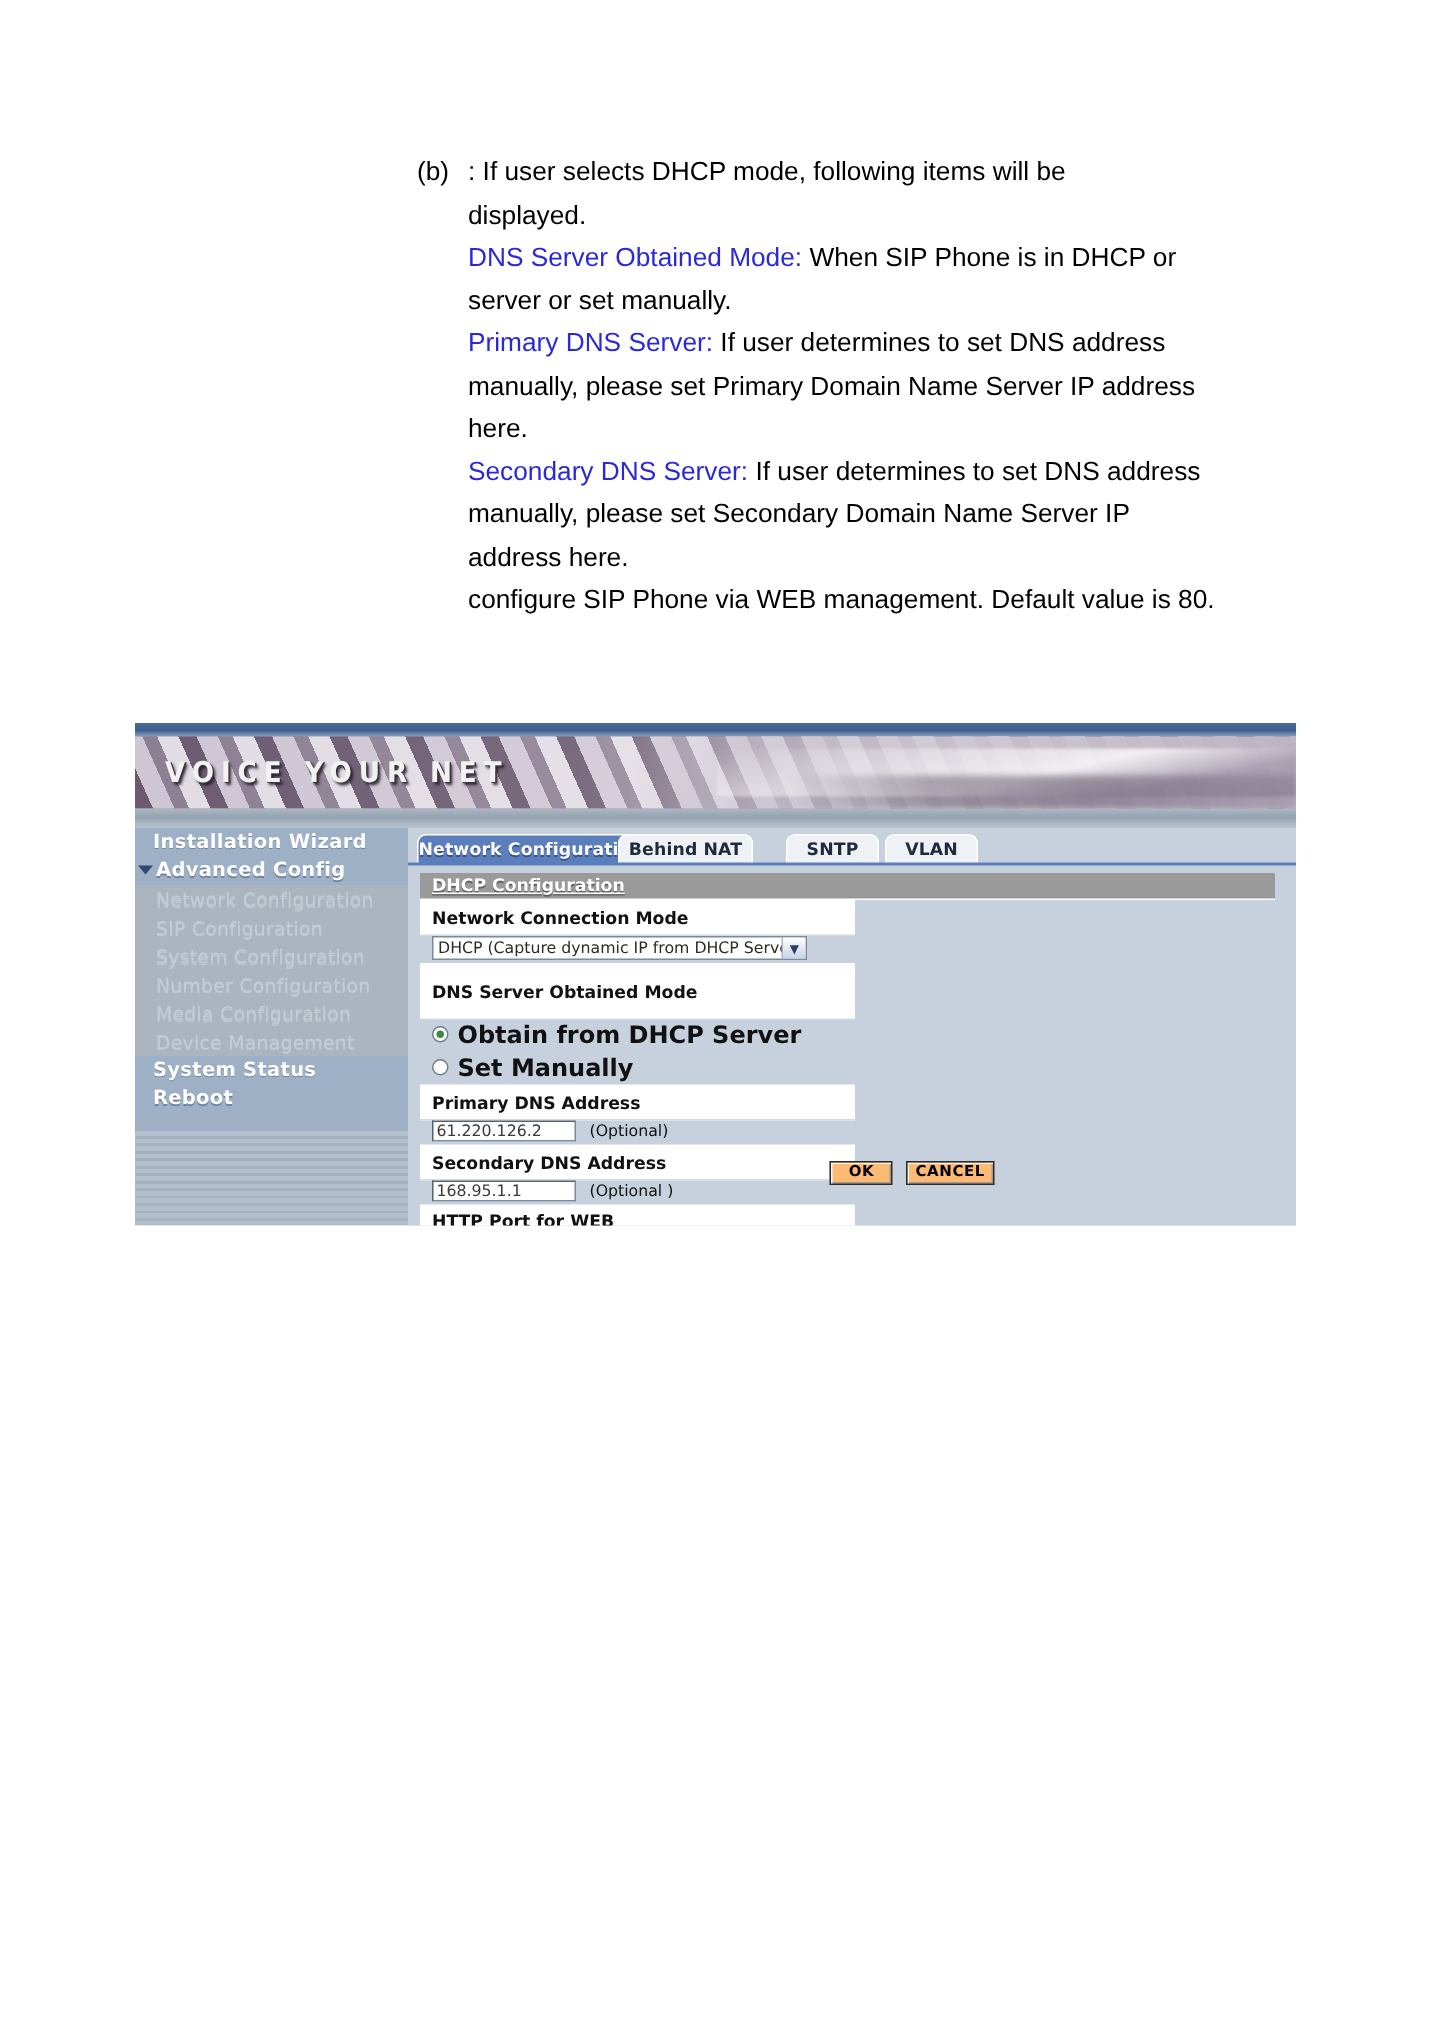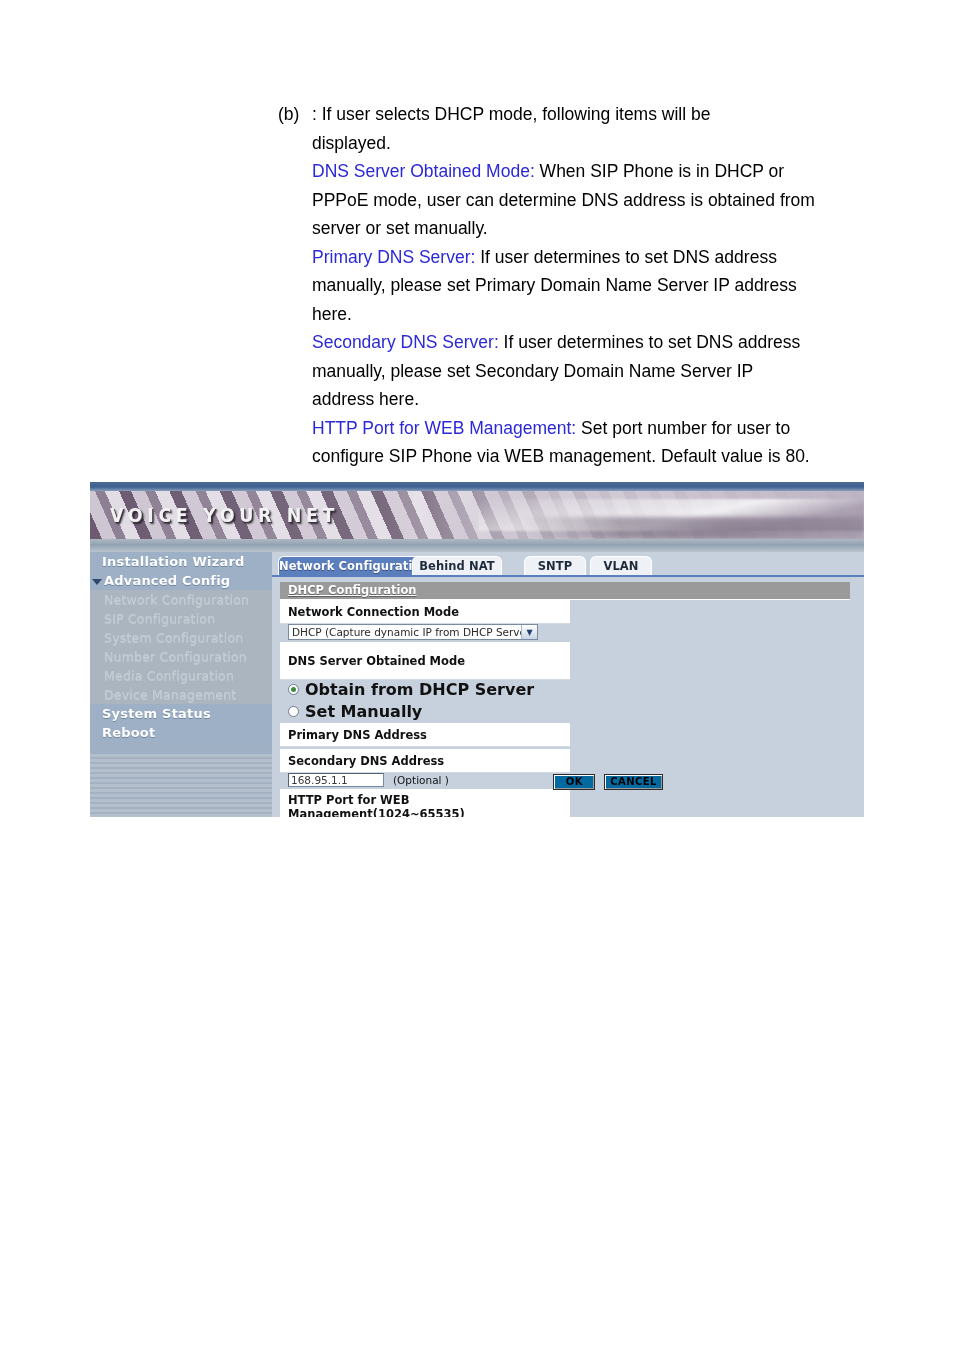--- a/index.html
+++ b/index.html
@@ -367,49 +367,47 @@
     display: flex;
     justify-content: center;
     gap: 9px;
     padding-left: 80px;
     box-sizing: border-box;
   }
   .btn {
     min-width: 42px;
     height: 16px;
     line-height: 14px;
-    background: #0369a1;
+    background: #fdba74;
     border: 1px solid #2b2b2b;
     box-shadow: inset 1px 1px 0 #ffffff, inset -1px -1px 0 #9a9a9a;
     font-size: 10px;
     font-weight: bold;
     font-family: "DejaVu Sans", sans-serif;
     color: #000000;
     text-align: center;
     padding: 0 5px;
     box-sizing: border-box;
     letter-spacing: 0.4px;
   }
 </style>
 </head>
 <body>
 
 <div class="doc-block" id="doc-block">
     <div class="doc-line"><span class="para-marker">(b)</span><span>: If user selects DHCP mode, following items will be</span></div>
     <div class="doc-line indent"><span>displayed.</span></div>
     <div class="doc-line indent"><span class="kw">DNS Server Obtained Mode:</span><span> When SIP Phone is in DHCP or</span></div>
-    <div class="doc-line indent"><span>PPPoE mode, user can determine DNS address is obtained from</span></div>
     <div class="doc-line indent"><span>server or set manually.</span></div>
     <div class="doc-line indent"><span class="kw">Primary DNS Server:</span><span> If user determines to set DNS address</span></div>
     <div class="doc-line indent"><span>manually, please set Primary Domain Name Server IP address</span></div>
     <div class="doc-line indent"><span>here.</span></div>
     <div class="doc-line indent"><span class="kw">Secondary DNS Server:</span><span> If user determines to set DNS address</span></div>
     <div class="doc-line indent"><span>manually, please set Secondary Domain Name Server IP</span></div>
     <div class="doc-line indent"><span>address here.</span></div>
-    <div class="doc-line indent"><span class="kw">HTTP Port for WEB Management:</span><span> Set port number for user to</span></div>
     <div class="doc-line indent"><span>configure SIP Phone via WEB management. Default value is 80.</span></div>
   </div>
 
 <div class="shot">
 
   <div class="shot-topbar"></div>
 
   <div class="banner">
     <div class="banner-fade"></div>
     <div class="banner-swoosh"></div>
@@ -469,20 +467,24 @@
                 </div>
                 <div class="radio-line">
                   <span class="radio"></span>
                   <span>Set Manually</span>
                 </div>
               </div>
             </div>
           </div>
           <div class="row">
             <div class="row-label">Primary DNS Address</div>
+            <div class="row-field">
+              <div class="textbox tb-ip">61.220.126.2</div>
+              <span class="opt-note">(Optional)</span>
+            </div>
           </div>
           <div class="row">
             <div class="row-label">Secondary DNS Address</div>
             <div class="row-field">
               <div class="textbox tb-ip">168.95.1.1</div>
               <span class="opt-note">(Optional )</span>
             </div>
           </div>
           <div class="row">
             <div class="row-label">HTTP Port for WEB Management(1024~65535)</div>

